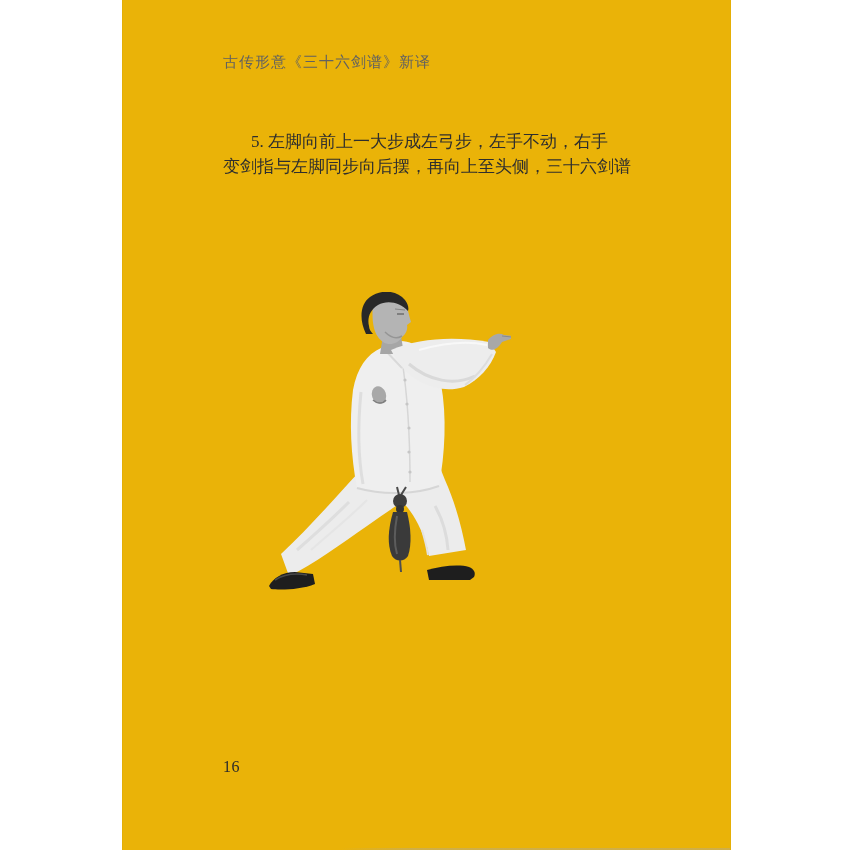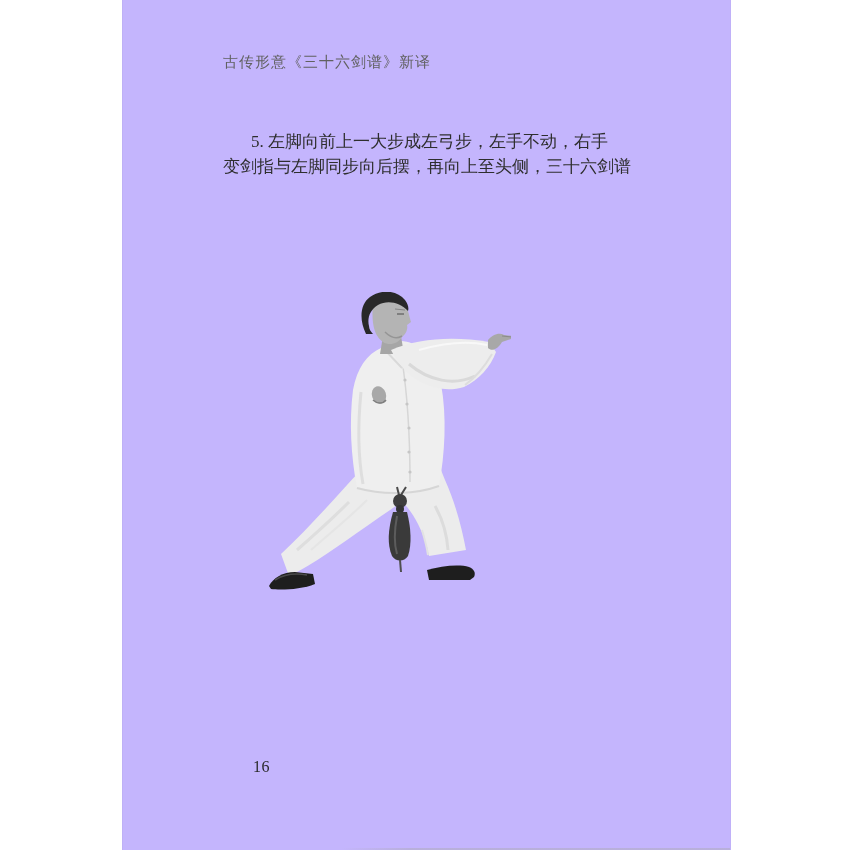--- a/index.html
+++ b/index.html
@@ -2,39 +2,39 @@
 <html><head>
 <meta charset="utf-8">
 <style>
   * { margin:0; padding:0; box-sizing:border-box; }
   html,body { width:850px; height:850px; background:#ffffff; overflow:hidden;
               font-family:"Liberation Serif","DejaVu Serif",serif; }
   .stage { position:relative; width:850px; height:850px; background:#ffffff; }
 
   
   .sheet { position:absolute; left:122px; top:0; width:609px; height:850px;
-           background:#c4b5fd;
+           background:#eab308;
            border-left:1px solid rgba(0,0,0,0.025);
            border-right:1px solid rgba(0,0,0,0.02); }
 
   .running-header { position:absolute; left:100px; top:53px;
            font-size:15px; letter-spacing:1px; color:#616161; white-space:nowrap; }
 
   .body-text { position:absolute; left:100px; top:129px; width:416px;
            font-size:17px; line-height:25px; color:#2e2e2e; }
   .body-text .line { white-space:nowrap; }
   .body-text .line.first { text-indent:28px; }
 
   .photo { position:absolute; left:146px; top:292px; width:242px; height:300px; }
 
   .figure-caption { position:absolute; left:87px; top:635px; width:412px;
            text-align:center; font-size:17px; color:#2b2b2b; letter-spacing:1px; }
 
   .page-number { position:absolute; left:100px; top:758px;
-           font-size:16px; color:#2b2b2b; letter-spacing:0.5px;margin-left:30px; }
+           font-size:16px; color:#2b2b2b; letter-spacing:0.5px; }
 
   .bottom-edge { position:absolute; left:218px; right:0; bottom:0; height:2px;
            background:linear-gradient(to right, rgba(175,175,175,0),
                         rgba(168,168,168,0.40) 18%, rgba(168,168,168,0.40)); }
 </style>
 </head>
 <body>
 
 <div class="stage">
   <div class="sheet">

